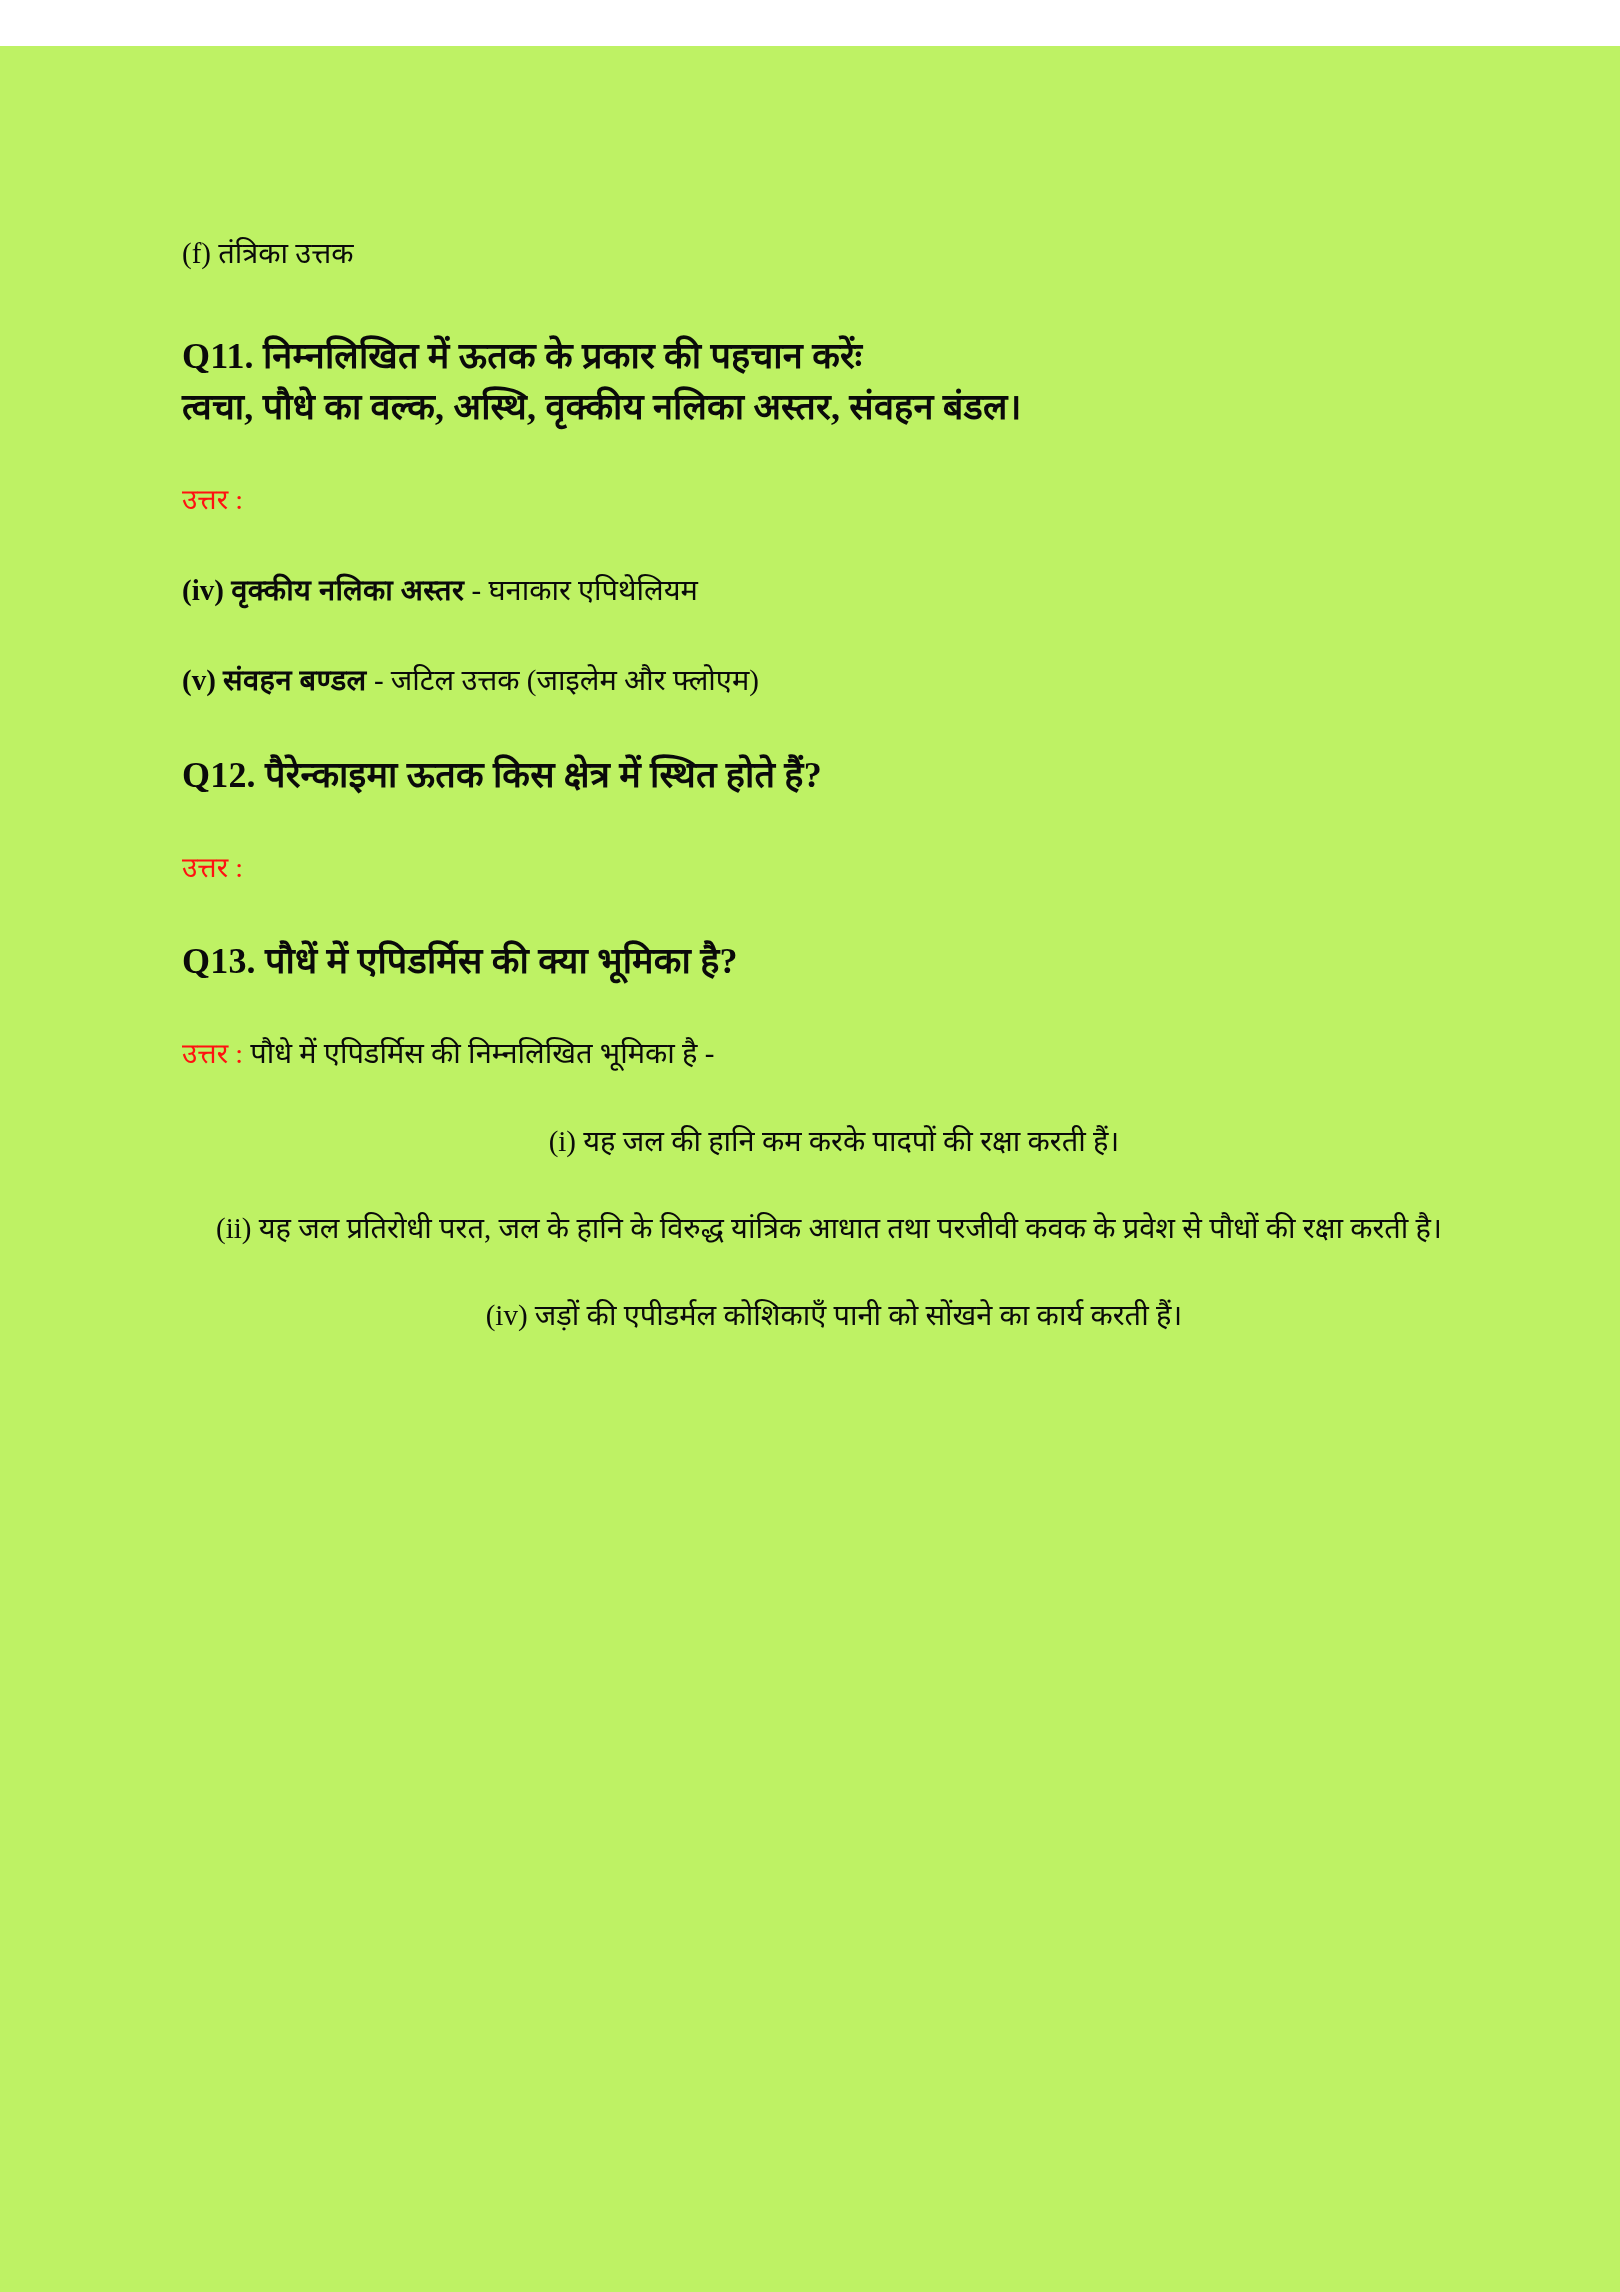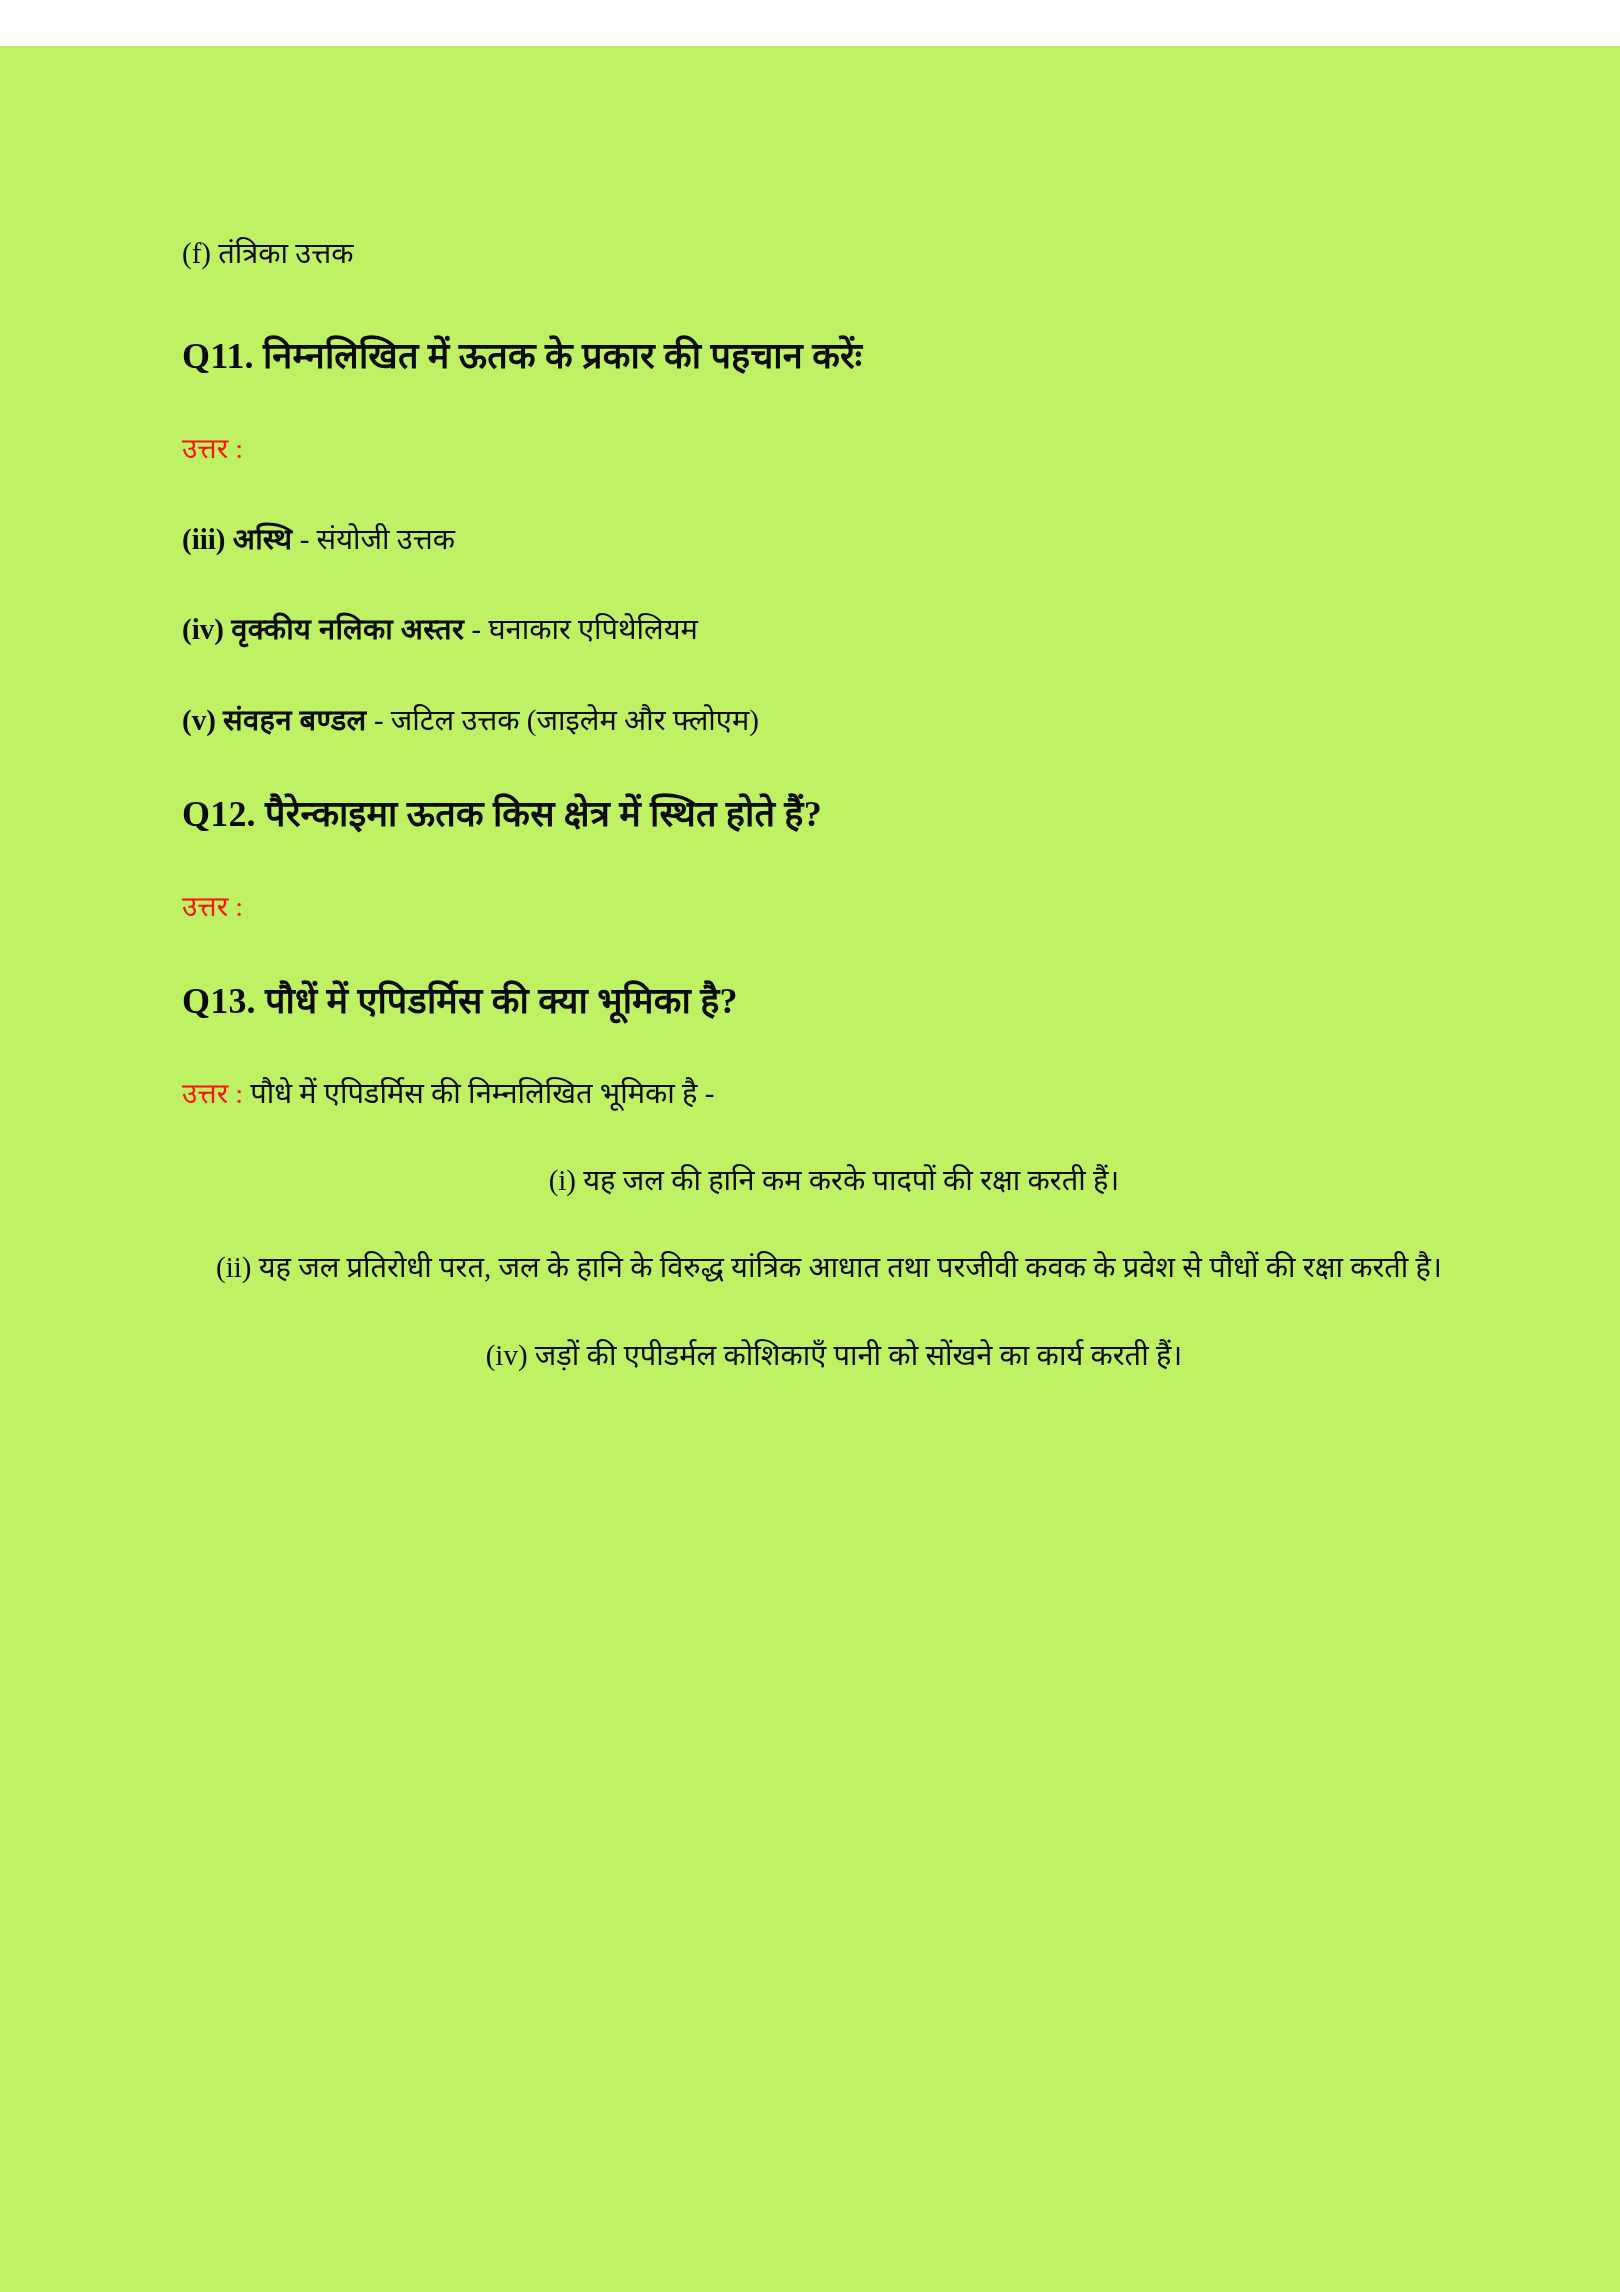--- a/index.html
+++ b/index.html
@@ -97,33 +97,29 @@
 </head>
 <body>
 
 <div class="page">
   <div class="content">
 
     <p class="sub-item">(f) तंत्रिका उत्तक</p>
 
     <div class="question">
       <span class="qline">Q11. निम्नलिखित में ऊतक के प्रकार की पहचान करेंः</span>
+      <span class="qline">त्वचा, पौधे का वल्क, अस्थि, वृक्कीय नलिका अस्तर, संवहन बंडल।</span>
     </div>
 
     <p class="answer-row">
       <span class="answer-label">उत्तर :</span>
     </p>
 
 
 
-    <p class="ans-item">
-      <span class="marker">(iii)</span>
-      <span class="term">अस्थि</span>
-      <span class="gloss">- संयोजी उत्तक</span>
-    </p>
 
     <p class="ans-item">
       <span class="marker">(iv)</span>
       <span class="term">वृक्कीय नलिका अस्तर</span>
       <span class="gloss">- घनाकार एपिथेलियम</span>
     </p>
 
     <p class="ans-item">
       <span class="marker">(v)</span>
       <span class="term">संवहन बण्डल</span>

